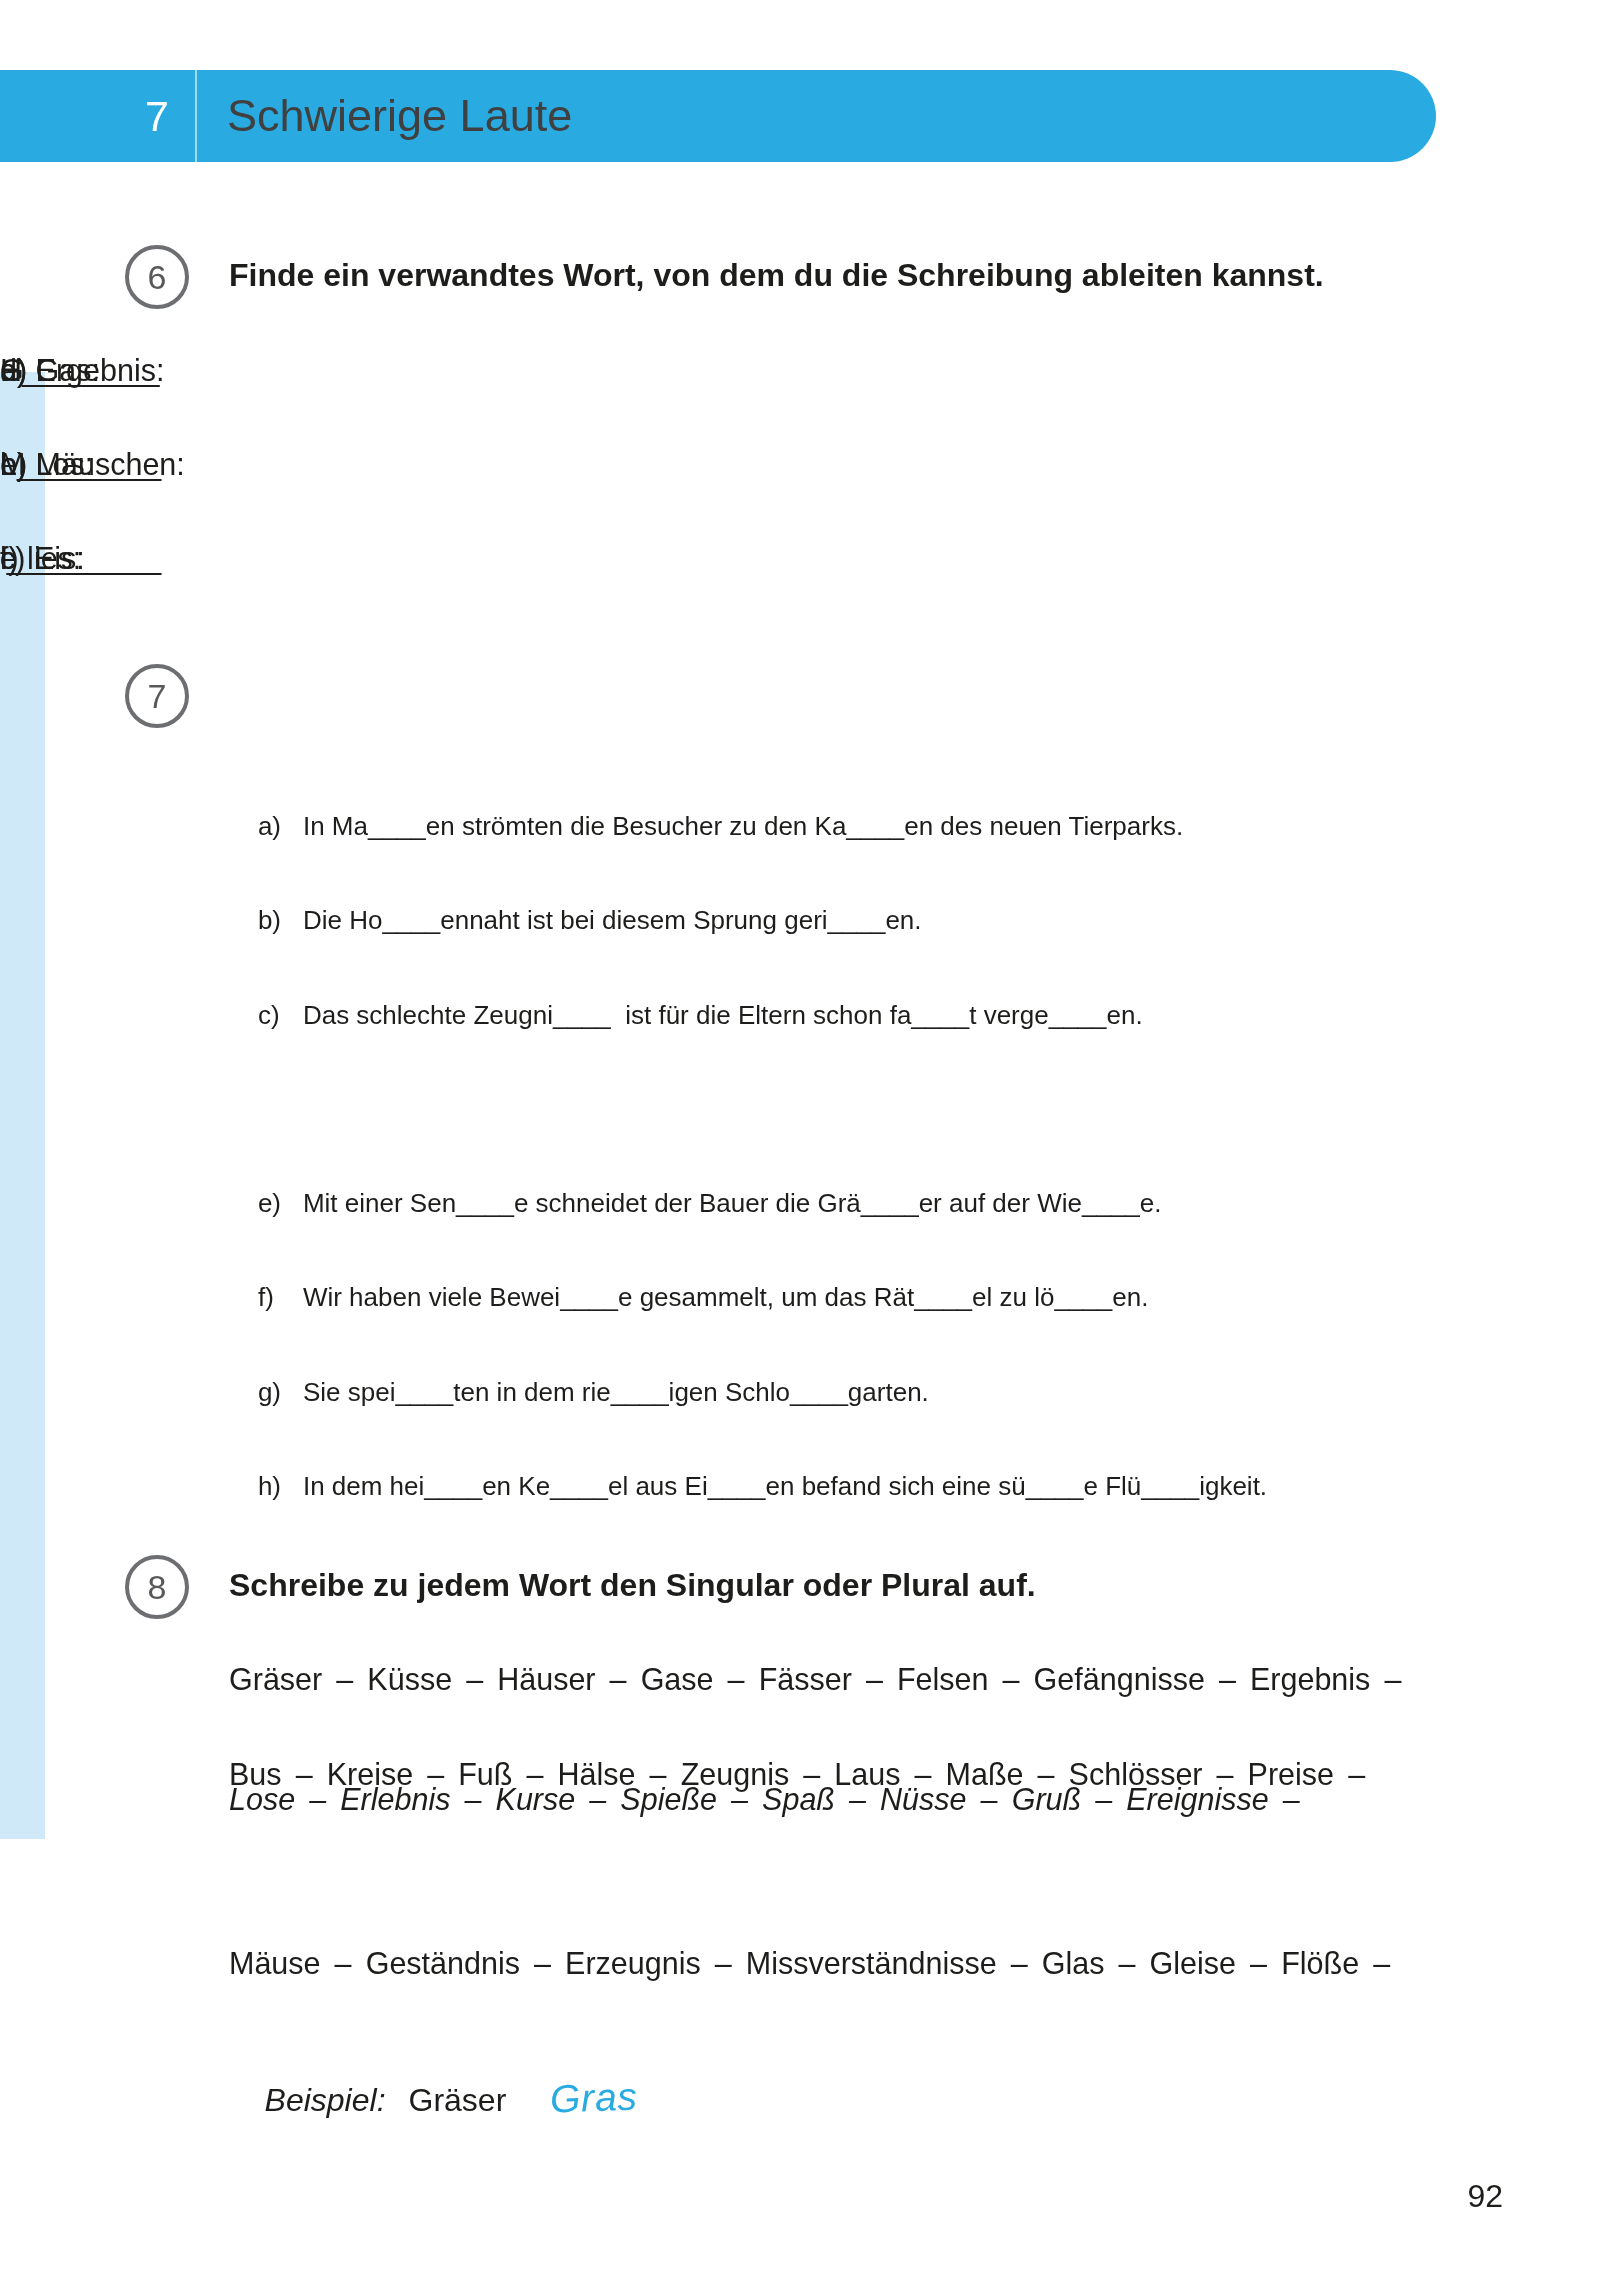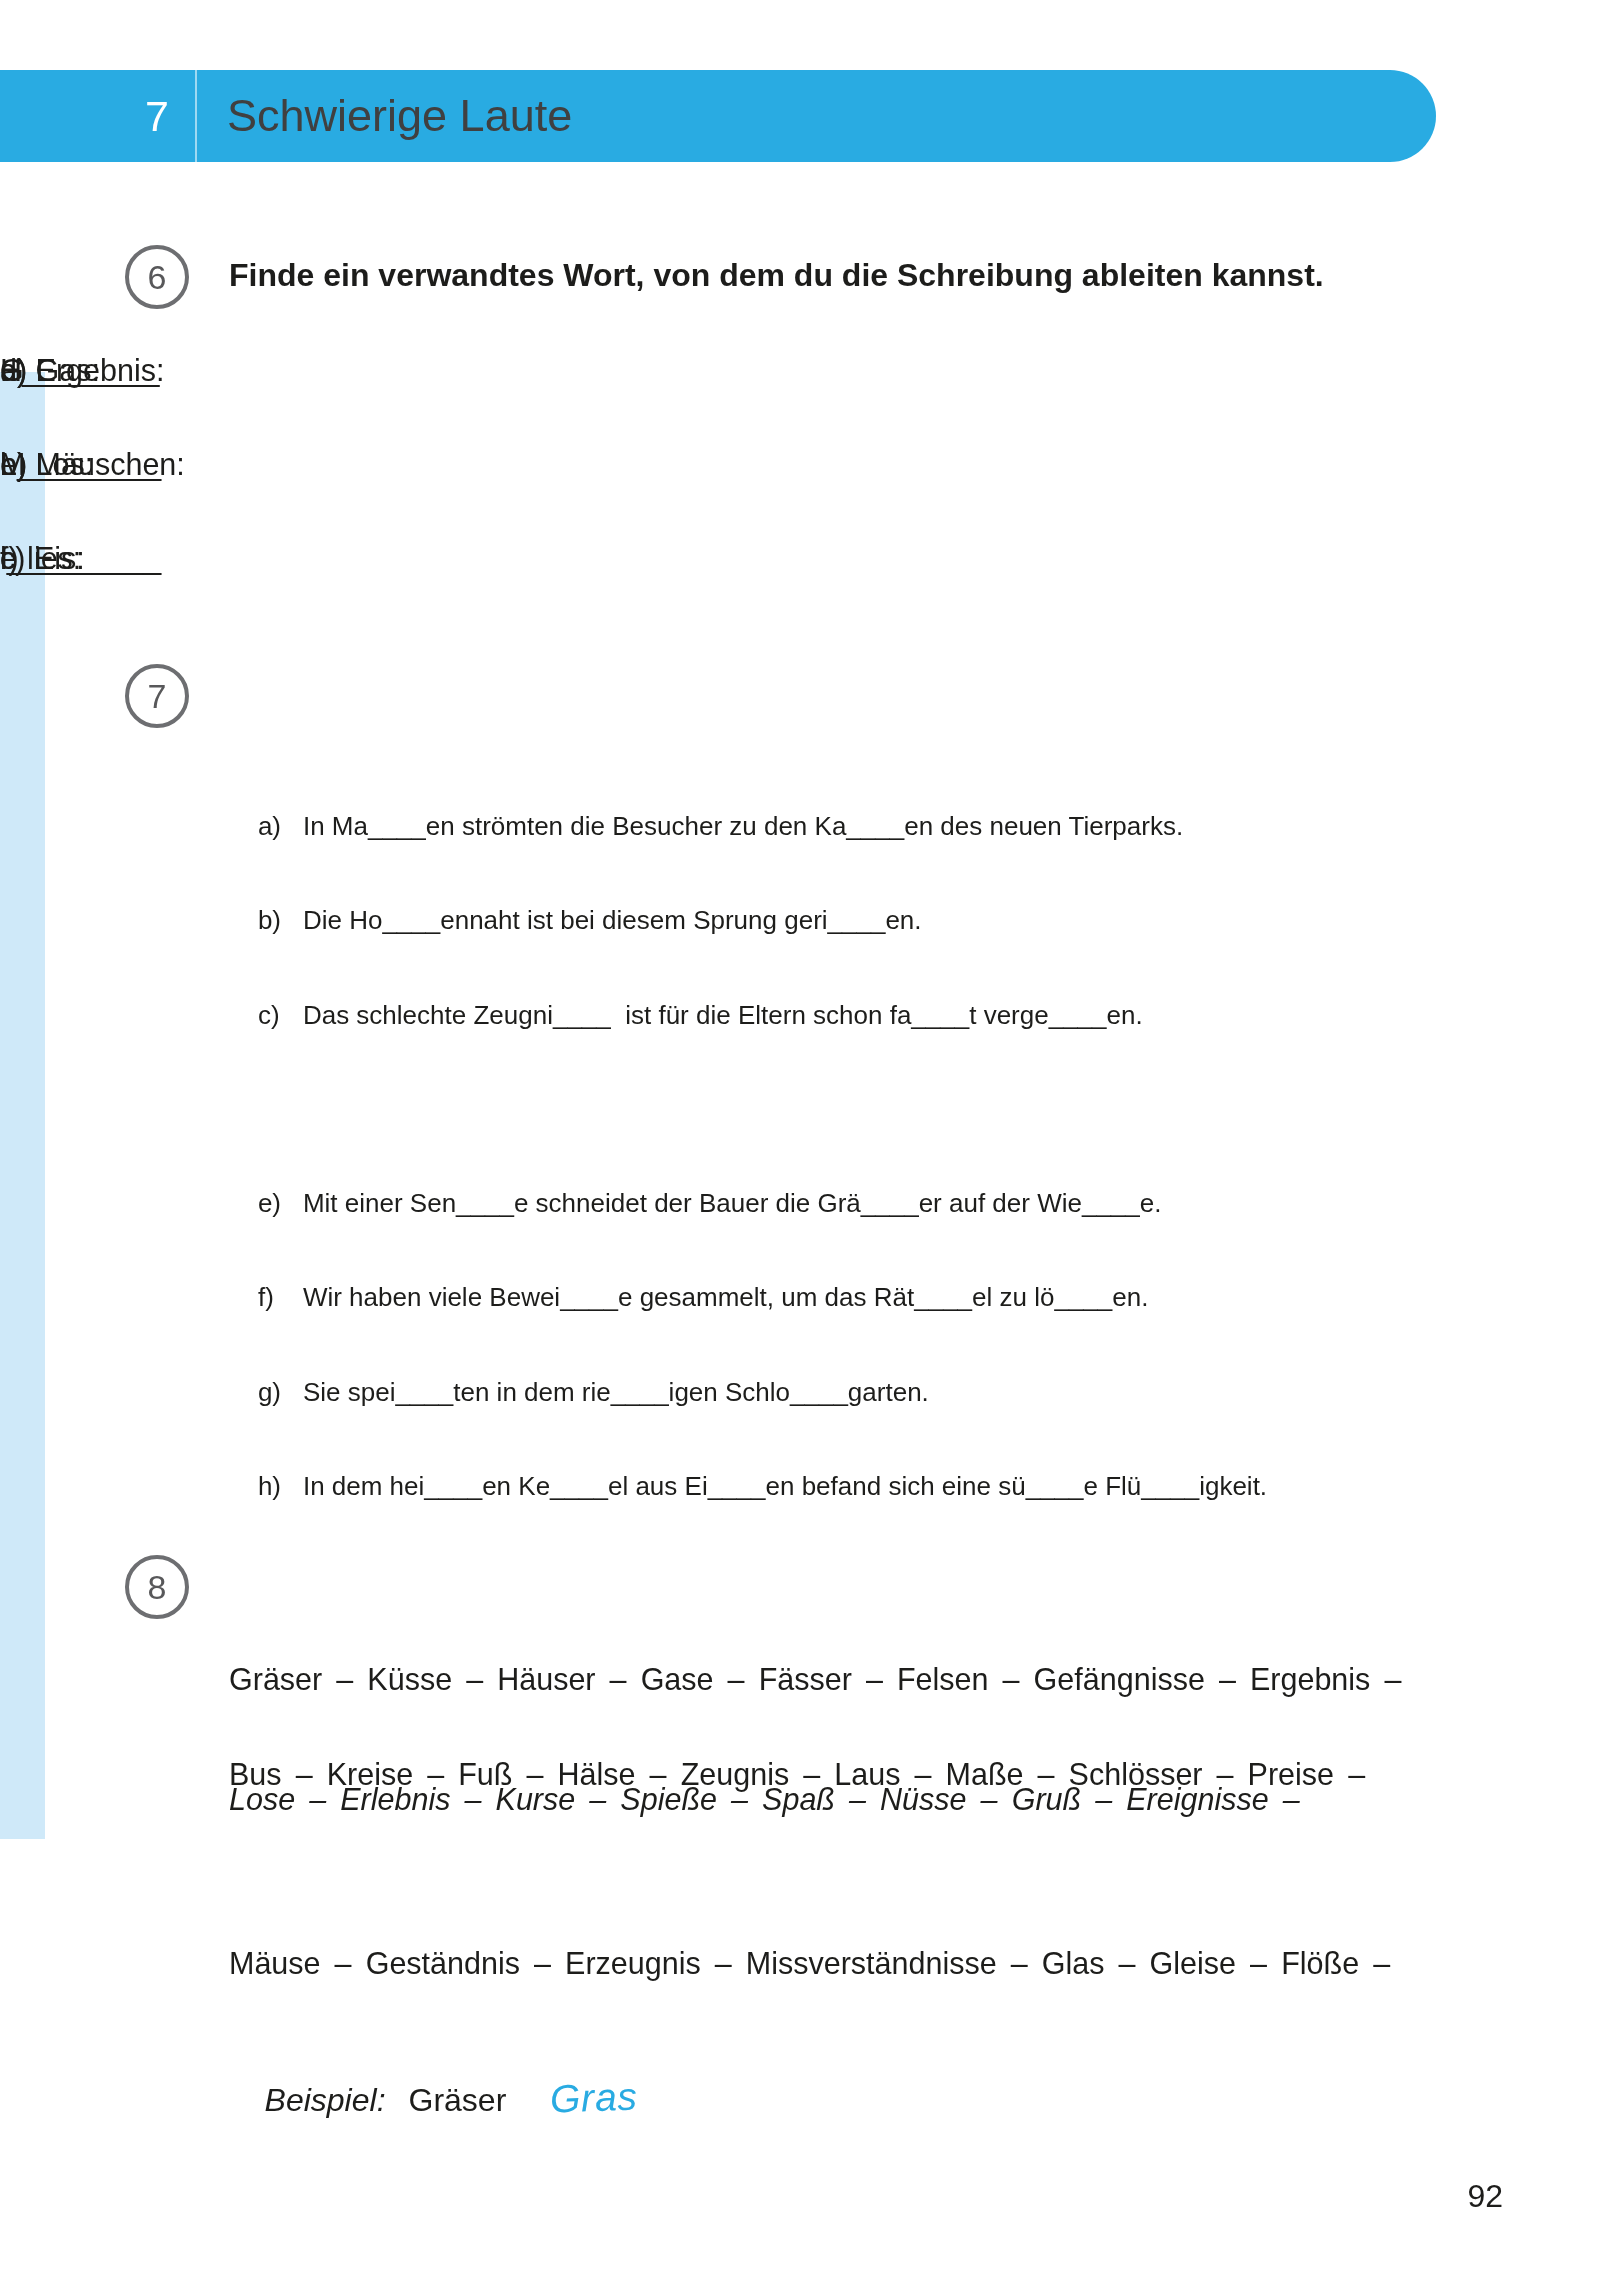--- a/index.html
+++ b/index.html
@@ -200,20 +200,21 @@
     <span class="item-label">f)</span><span class="sentence-text">Wir haben viele Bewei____e gesammelt, um das Rät____el zu lö____en.</span>
   </div>
   <div class="ex7-item" id="ex7-g">
     <span class="item-label">g)</span><span class="sentence-text">Sie spei____ten in dem rie____igen Schlo____garten.</span>
   </div>
   <div class="ex7-item" id="ex7-h">
     <span class="item-label">h)</span><span class="sentence-text">In dem hei____en Ke____el aus Ei____en befand sich eine sü____e Flü____igkeit.</span>
   </div>
 
   <div class="ex-badge" id="ex8-badge">8</div>
+  <div class="ex-title" id="ex8-title">Schreibe zu jedem Wort den Singular oder Plural auf.</div>
 
   <div class="word-line" id="word-line-0">Gräser – Küsse – Häuser – Gase – Fässer – Felsen – Gefängnisse – Ergebnis –</div>
   <div class="word-line" id="word-line-1">Bus – Kreise – Fuß – Hälse – Zeugnis – Laus – Maße – Schlösser – Preise –</div>
   <div class="word-line" id="word-line-2">Lose – Erlebnis – Kurse – Spieße – Spaß – Nüsse – Gruß – Ereignisse –</div>
   <div class="word-line" id="word-line-3">Mäuse – Geständnis – Erzeugnis – Missverständnisse – Glas – Gleise – Flöße –</div>
 
   <div class="example-line">
     <span class="example-label">Beispiel:</span><span class="example-word">Gräser</span><span class="handwritten">Gras</span>
   </div>
 

